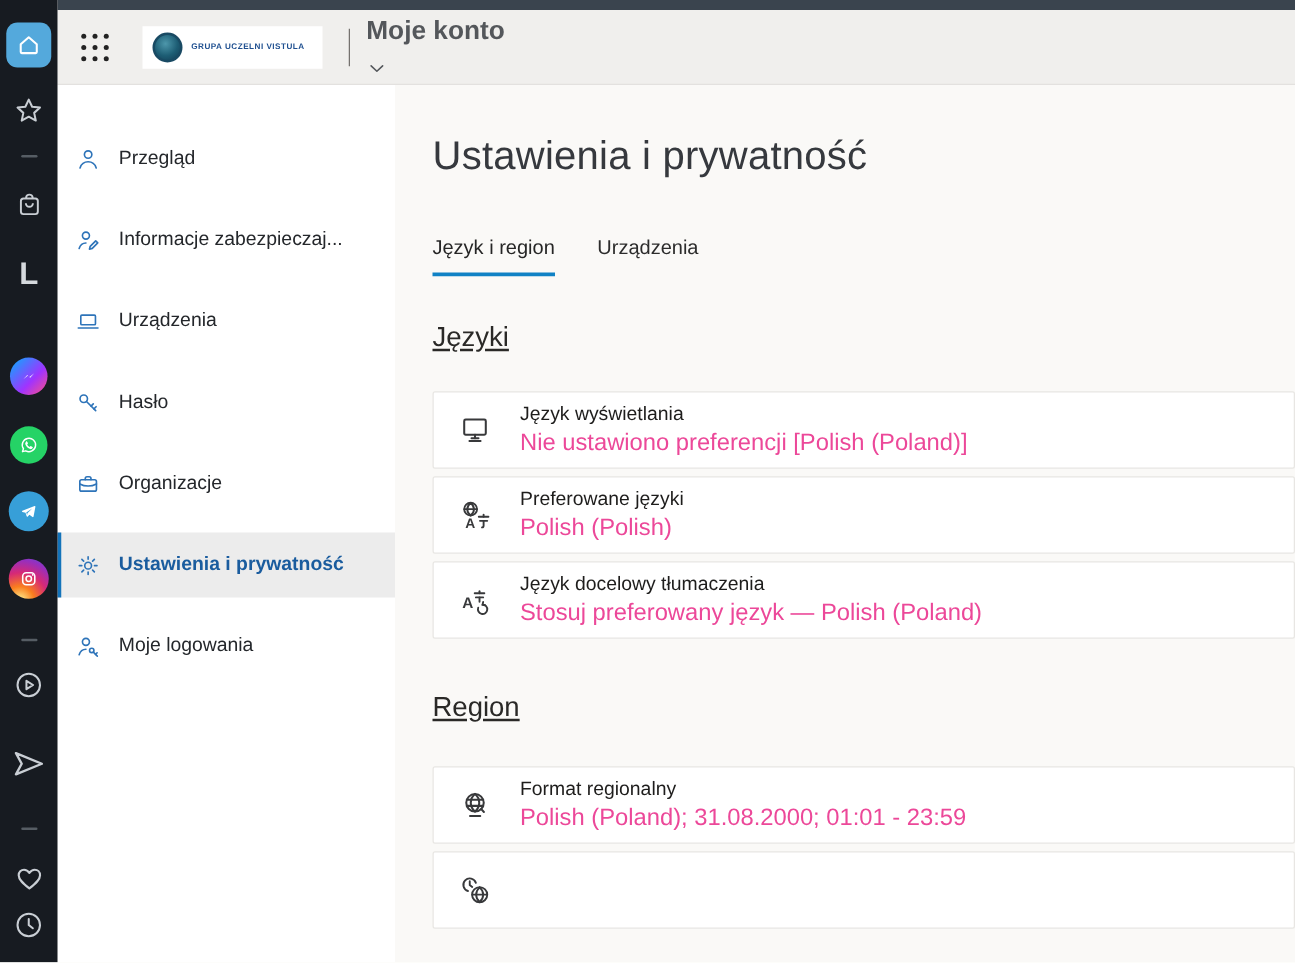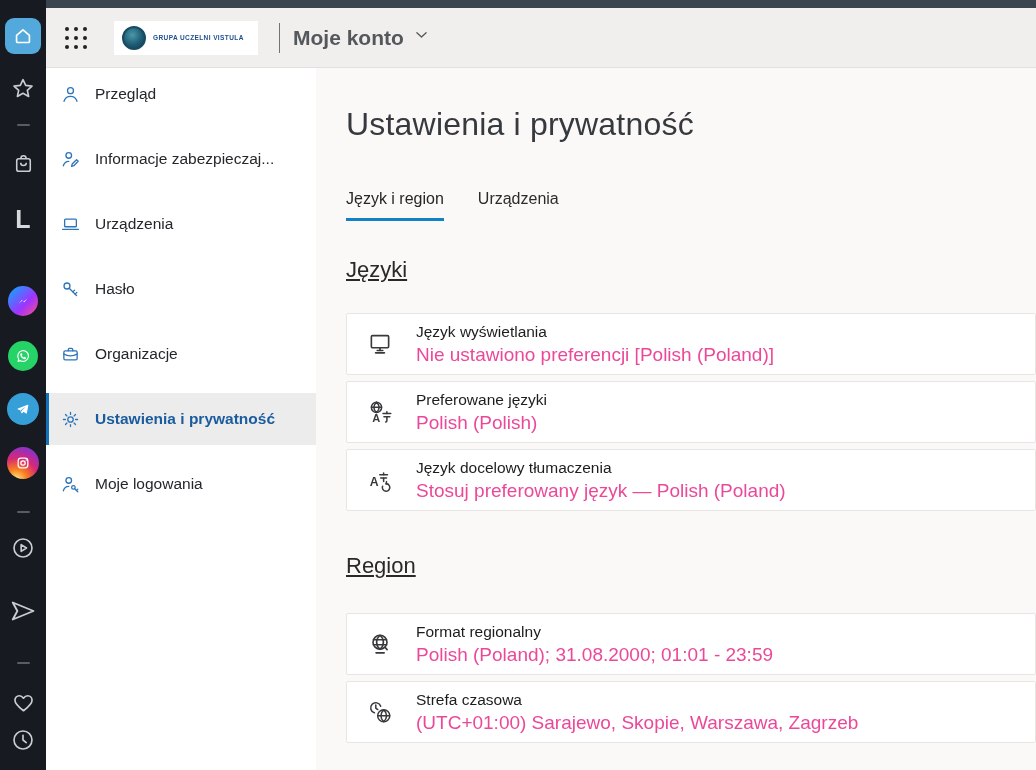--- a/index.html
+++ b/index.html
@@ -25,24 +25,24 @@
   .topbar { position:absolute; left:46px; top:8px; right:0; height:60px; background:#f0efed; border-bottom:1px solid #e3e1df; display:flex; align-items:center; }
   .waffle { margin-left:19px; display:grid; grid-template-columns:repeat(3,4px); grid-template-rows:repeat(3,4px); gap:5px; cursor:pointer; }
   .waffle i { width:4px; height:4px; border-radius:50%; background:#222; }
   .brand { margin-left:27px; width:144px; height:34px; background:#ffffff; display:flex; align-items:center; cursor:pointer; }
   .emblem { width:24px; height:24px; margin-left:8px; border-radius:50%;
             background:radial-gradient(circle at 42% 35%, #4d97ab 0%, #1d5d74 55%, #123a52 100%);
             border:2px solid #194a63; flex:0 0 auto; }
   .brand-text { margin-left:7px; font-size:6.5px; font-weight:bold; letter-spacing:.4px; color:#1d4e8f; white-space:nowrap; }
   .topbar-divider { margin-left:21px; width:1px; height:30px; background:#75726f; }
   .account { margin-left:13px; display:flex; align-items:flex-start; gap:9px; background:none; border:none; cursor:pointer;
-             font-family:inherit; font-size:21px; font-weight:600; color:#54575b; }
+             font-family:inherit; font-size:21px; font-weight:600; color:#54575b;flex-direction:column; }
 
   
-  .sidenav { position:absolute; left:46px; top:68px; width:270px; bottom:0; background:#ffffff; }
+  .sidenav { position:absolute; left:46px; top:68px; width:270px; bottom:0; background:#ffffff; padding-top:33px; }
   .nav-item { height:52px; margin-bottom:13px; display:flex; align-items:center; padding-left:14px; cursor:pointer; }
   .nav-icon { width:21px; height:21px; color:#2e74b9; flex:0 0 auto; display:flex; }
   .nav-label { margin-left:14px; font-size:15.5px; color:#24272b; white-space:nowrap; }
   .nav-item.selected { background:#ececec; border-left:3px solid #1373ba; padding-left:11px; }
   .nav-item.selected .nav-label { color:#1a5c9e; font-weight:bold; }
 
   
   .content { position:absolute; left:316px; top:68px; right:0; bottom:0; background:#faf9f7; padding-left:30px; }
   .page-title { margin-top:38px; font-size:32px; font-weight:400; color:#36393e; letter-spacing:.2px; }
   .tabs { display:flex; gap:34px; margin-top:47px; }
@@ -331,20 +331,16 @@
       <div class="card">
         <span class="card-icon">
             <svg viewBox="0 0 24 24" fill="none" stroke="currentColor" stroke-width="1.3" stroke-linecap="round">
               <path d="M12.6 7.1a4.4 4.4 0 1 0-5.4 5.6"></path>
               <path d="M8.4 6v2.6l1.7 1.3"></path>
               <circle cx="15.2" cy="15.2" r="5.2"></circle>
               <path d="M10.2 15.2h10"></path>
               <path d="M15.2 10.2c1.6 1.4 2.4 3 2.4 5s-.8 3.6-2.4 5c-1.6-1.4-2.4-3-2.4-5s.8-3.6 2.4-5z"></path>
             </svg>
           </span>
-        <div class="card-text">
-          <div class="card-title">Strefa czasowa</div>
-          <div class="card-sub">(UTC+01:00) Sarajewo, Skopie, Warszawa, Zagrzeb</div>
-        </div>
       </div>
     </div>
   </main>
 </div>
 
 </body></html>

